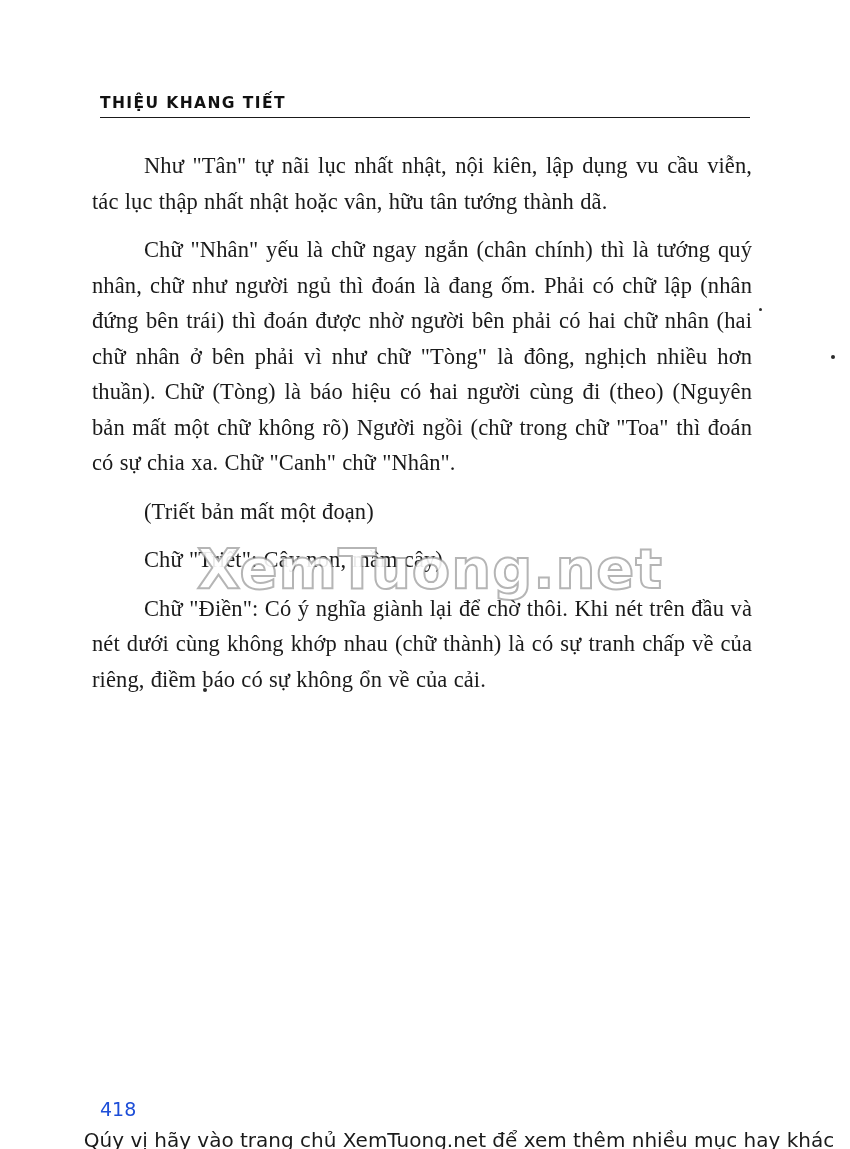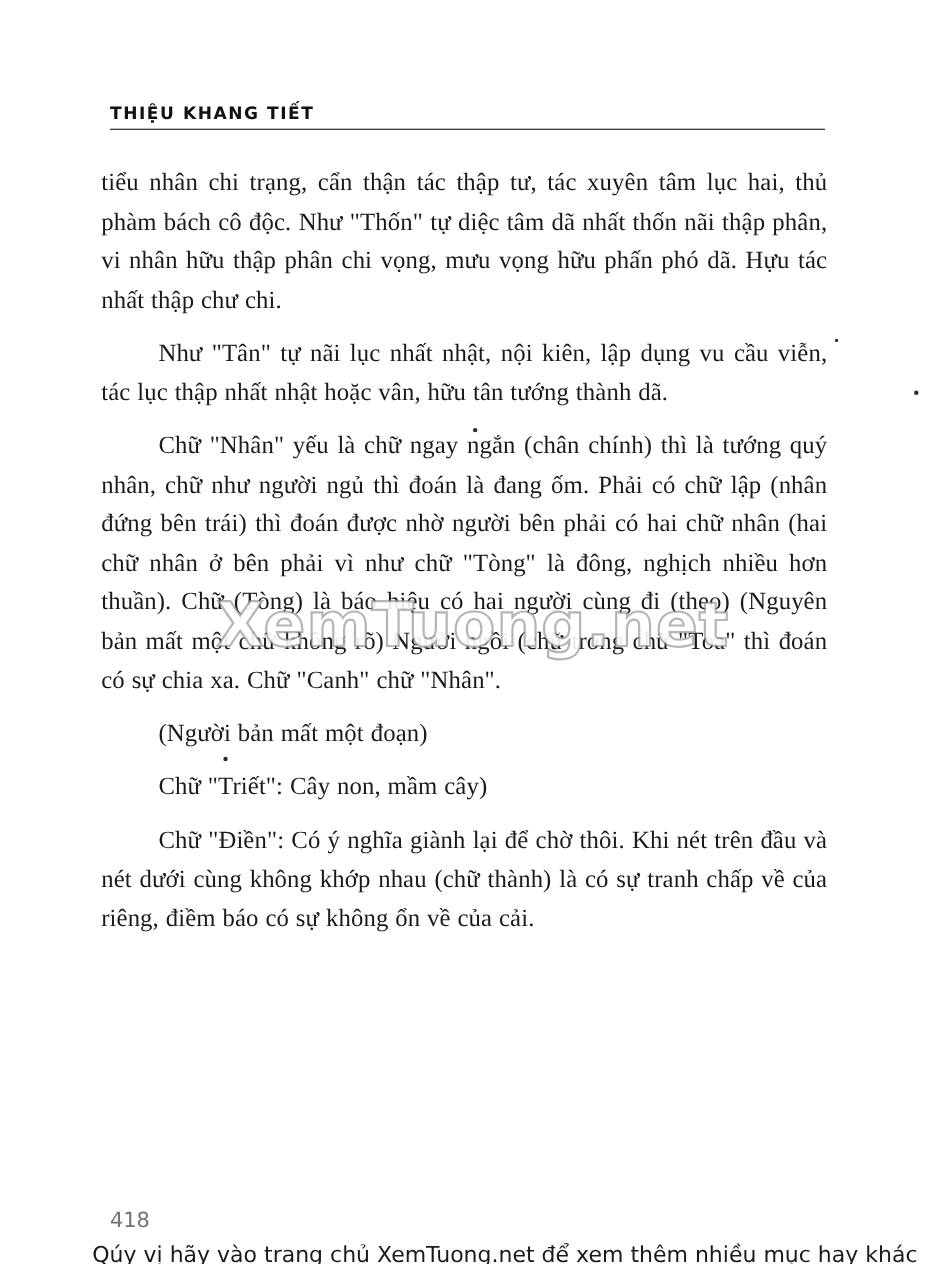--- a/index.html
+++ b/index.html
@@ -99,21 +99,21 @@
     white-space: nowrap;
   }
 
   
   .page-number {
     position: absolute;
     left: 100px;
     top: 1082px;
     font-family: "DejaVu Sans", sans-serif;
     font-size: 19px;
-    color: #737373;
+    color: #1d4ed8;
   }
   .footer-promo {
     position: absolute;
     left: 0;
     top: 1112px;
     width: 850px;
     text-align: center;
     font-family: "DejaVu Sans", sans-serif;
     font-size: 20px;
     color: #1a1a1a;
@@ -125,24 +125,23 @@
 <body>
 
 <div class="page">
 
   <div class="header">
     <div class="header-title">THIỆU KHANG TIẾT</div>
     <div class="header-rule"></div>
   </div>
 
   <div class="body">
-    <p class="para noindent">tiểu nhân chi trạng, cẩn thận tác thập tư, tác xuyên tâm lục hai, thủ phàm bách cô độc. Như "Thốn" tự diệc tâm dã nhất thốn nãi thập phân, vi nhân hữu thập phân chi vọng, mưu vọng hữu phấn phó dã. Hựu tác nhất thập chư chi.</p>
     <p class="para indent">Như "Tân" tự nãi lục nhất nhật, nội kiên, lập dụng vu cầu viễn, tác lục thập nhất nhật hoặc vân, hữu tân tướng thành dã.</p>
     <p class="para indent">Chữ "Nhân" yếu là chữ ngay ngắn (chân chính) thì  là tướng quý nhân, chữ như người ngủ thì đoán là đang ốm. Phải có chữ lập (nhân đứng bên trái) thì đoán được nhờ người bên phải có hai chữ nhân (hai chữ nhân ở bên phải vì như chữ "Tòng" là đông, nghịch nhiều hơn thuần). Chữ (Tòng) là báo hiệu có hai người cùng đi (theo) (Nguyên bản mất một chữ không rõ) Người ngồi (chữ trong chữ "Toa" thì đoán có sự chia xa. Chữ "Canh" chữ "Nhân".</p>
-    <p class="para indent nojust">(Người bản mất một đoạn)</p>
+    <p class="para indent nojust">(Triết bản mất một đoạn)</p>
     <p class="para indent nojust">Chữ "Triết": Cây non, mầm cây)</p>
     <p class="para indent">Chữ "Điền": Có ý nghĩa giành lại để chờ thôi. Khi nét trên đầu và nét dưới cùng không khớp nhau (chữ thành) là có sự tranh chấp về của riêng, điềm báo có sự không ổn về của cải.</p>
   </div>
 
   <div class="speck" style="left:759px; top:292px; width:3px; height:3px;"></div>
   <div class="speck" style="left:831px; top:339px; width:4px; height:4px;"></div>
   <div class="speck" style="left:430px; top:373px; width:4px; height:4px;"></div>
   <div class="speck" style="left:203px; top:672px; width:4px; height:4px;"></div>
 
   <div class="watermark">XemTuong.net</div>

